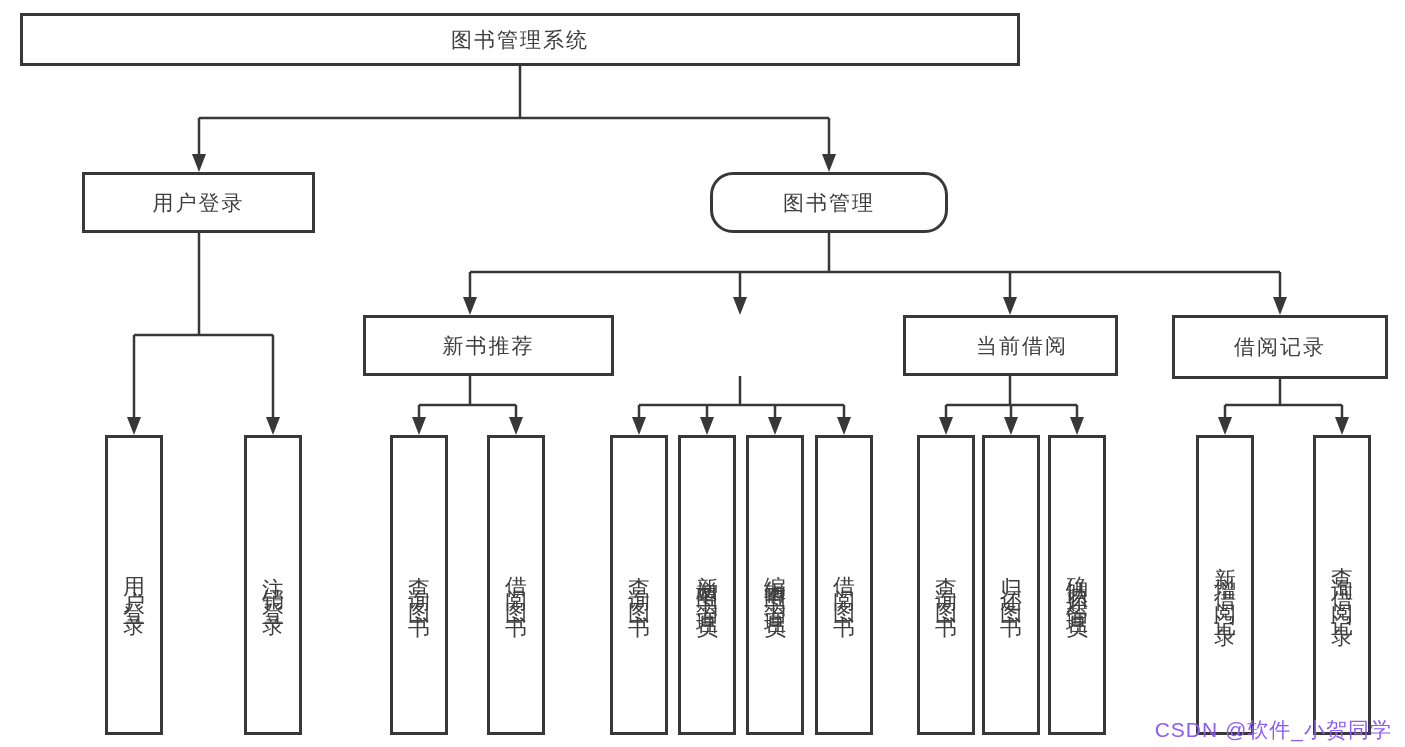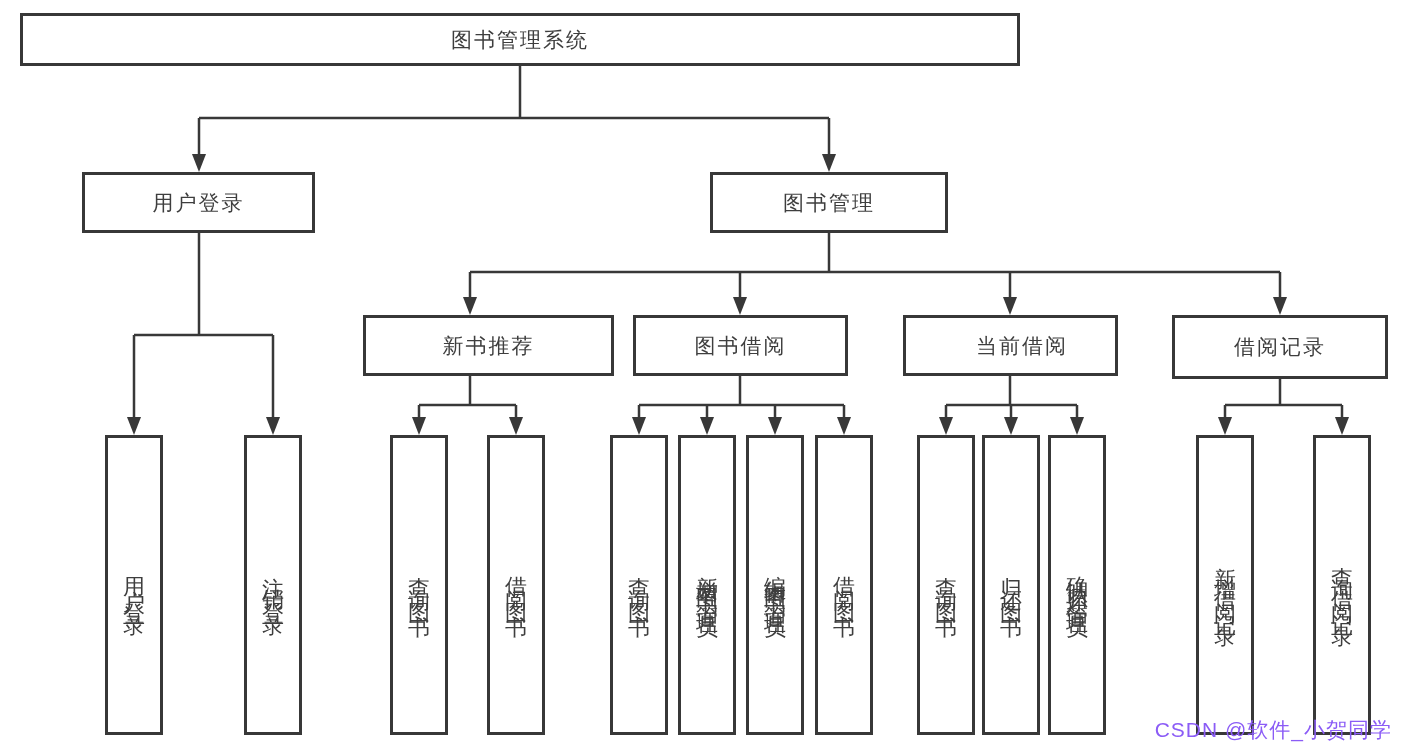--- a/index.html
+++ b/index.html
@@ -54,21 +54,21 @@
     bottom: 3px;
     font-size: 21px;
     color: #8b5cf6;
     letter-spacing: 1px;
     white-space: nowrap;
   }
 
   
   .node-root  { left: 20px;  top: 13px;  width: 1000px; height: 53px; }
   .node-l2-a  { left: 82px;  top: 172px; width: 233px;  height: 61px; }
-  .node-l2-b  { left: 710px; top: 172px; width: 238px;  height: 61px; }
+  .node-l2-b  { left: 710px; top: 172px; width: 238px;  height: 61px; border-radius: 23px; }
   .node-l3-a  { left: 363px;  top: 315px; width: 251px; height: 61px; }
   .node-l3-b  { left: 633px;  top: 315px; width: 215px; height: 61px; }
   .node-l3-c  { left: 903px;  top: 315px; width: 215px; height: 61px; padding-left: 23px; }
   .node-l3-d  { left: 1172px; top: 315px; width: 216px; height: 64px; }
   .leaf-1a { left: 105px; }
   .leaf-1b { left: 244px; }
   .leaf-2a { left: 390px; }
   .leaf-2b { left: 487px; }
   .leaf-3a { left: 610px; }
   .leaf-3b { left: 678px; }
@@ -132,23 +132,20 @@
   <div class="box node-l2-a">
     <span class="h-label">用户登录</span>
   </div>
   <div class="box node-l2-b">
     <span class="h-label">图书管理</span>
   </div>
 
   <div class="box node-l3-a">
     <span class="h-label">新书推荐</span>
   </div>
-  <div class="box node-l3-b">
-    <span class="h-label">图书借阅</span>
-  </div>
   <div class="box node-l3-c">
     <span class="h-label">当前借阅</span>
   </div>
   <div class="box node-l3-d">
     <span class="h-label">借阅记录</span>
   </div>
 
   <div class="box leaf leaf-1a">
     <span class="v-label">用户登录</span>
   </div>

